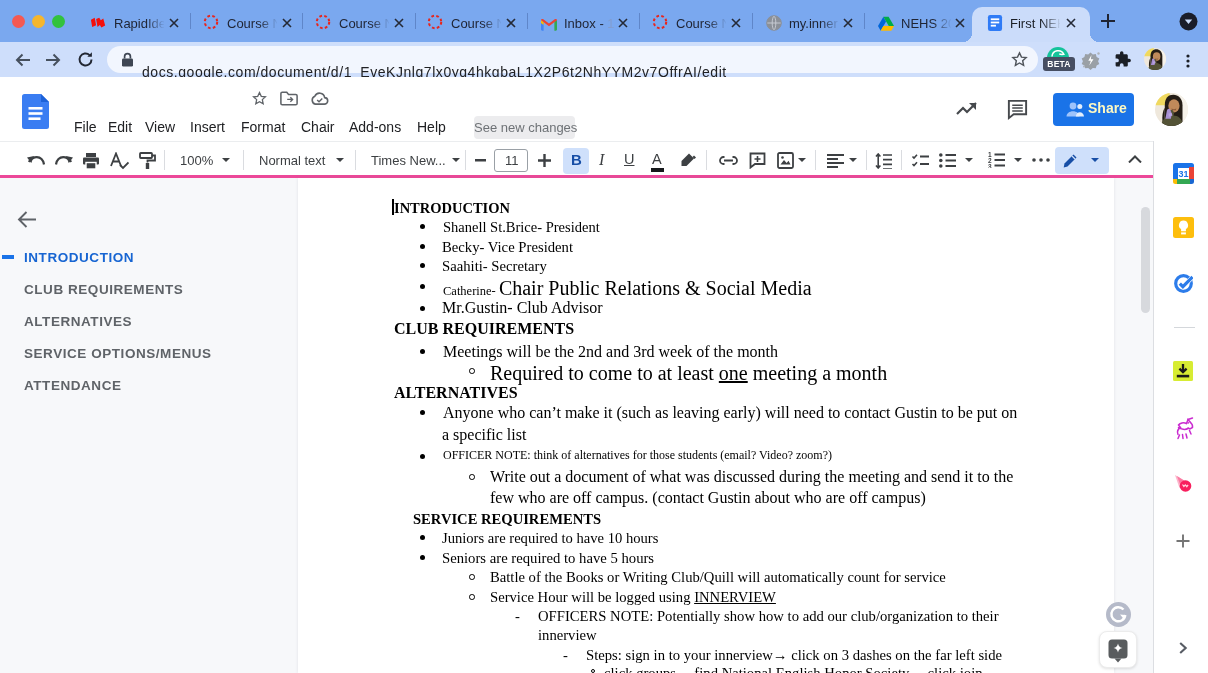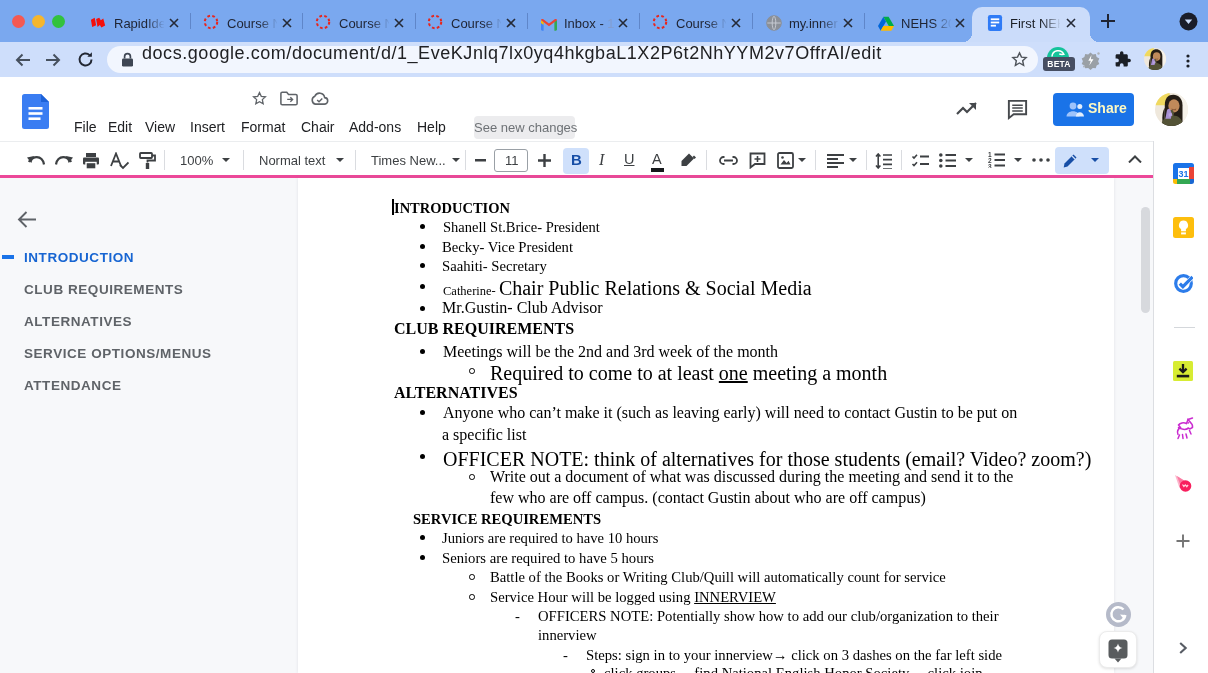--- a/index.html
+++ b/index.html
@@ -9,21 +9,21 @@
   #tabstrip { position:absolute; left:0; top:0; width:1208px; height:42px; background:#7aa8ef; }
   .light { position:absolute; top:15px; width:13px; height:13px; border-radius:50%; }
   .tabfav { position:absolute; top:14.5px; width:16px; height:16px; }
   .tabtitle { position:absolute; top:15.5px; font-size:13px; color:#1f2433; white-space:nowrap; width:50px; overflow:hidden; }
   .tfade { position:absolute; top:13.5px; width:19px; height:18px; background:linear-gradient(90deg, rgba(122,168,239,0), #7aa8ef); }
   .tabx { position:absolute; top:16px; width:14px; height:14px; }
   .tabsep { position:absolute; top:13px; width:1px; height:16px; background:#5f86c9; }
   
   #addrrow { position:absolute; left:0; top:42px; width:1208px; height:35px; background:#cedefb; }
   #omnibox { position:absolute; left:107px; top:4px; width:931px; height:27px; background:#f2f6fe; border-radius:14px; }
-  #urltext { position:absolute; left:142px; top:1px; font-size:18px; color:#202124; letter-spacing:0.55px; }
+  #urltext { position:absolute; left:142px; top:22px; font-size:14px; color:#202124; letter-spacing:0.55px; }
   
   #dochead { position:absolute; left:0; top:77px; width:1208px; height:64px; background:#ffffff; }
   #doctitle { position:absolute; left:69px; top:12px; font-size:18px; font-weight:500; color:#202124; }
   .menuitem { position:absolute; top:42px; font-size:14px; color:#202124; }
   #seenew { position:absolute; left:474px; top:39px; width:101px; height:23px; background:#ececee; border-radius:4px; color:#6e7276; font-size:13px; text-align:center; line-height:23px; white-space:nowrap; }
   #sharebtn { position:absolute; left:1053px; top:16px; width:81px; height:33px; background:#1a73e8; border-radius:4px; }
   #sharetxt { position:absolute; left:35px; top:7px; color:#fef9c3; font-size:14px; font-weight:700; }
   
   #toolbar { position:absolute; left:0; top:141px; width:1160px; height:37px; background:#ffffff; border-top:1px solid #ebedef; border-bottom:3px solid #ec4899; }
   .tbtxt { position:absolute; color:#3d4043; font-size:13px; top:11px; }
@@ -530,21 +530,21 @@
   <div class="dl" style="left:394px; top:320px; font-weight:700; font-size:16px;">CLUB REQUIREMENTS</div>
   <div class="dot" style="left:420px; top:349px;"></div>
     <div class="dl" style="left:443px; top:343px; font-size:16px;">Meetings will be the 2nd and 3rd week of the month</div>
   <div class="cir" style="left:469px; top:368px;"></div>
     <div class="dl" style="left:490px; top:362px; font-size:20px;">Required to come to at least <u>one</u> meeting a month</div>
   <div class="dl" style="left:394px; top:384px; font-weight:700; font-size:16px;">ALTERNATIVES</div>
   <div class="dot" style="left:420px; top:410px;"></div>
     <div class="dl" style="left:443px; top:404px; font-size:16px;">Anyone who can’t make it (such as leaving early) will need to contact Gustin to be put on</div>
   <div class="dl" style="left:442px; top:426px; font-size:16px;">a specific list</div>
   <div class="dot" style="left:420px; top:454px;"></div>
-    <div class="dl" style="left:443px; top:448px; font-size:20px;">OFFICER NOTE: think of alternatives for those students (email? Video? zoom?)</div>
+    <div class="dl" style="left:443px; top:448px; font-size:12px;">OFFICER NOTE: think of alternatives for those students (email? Video? zoom?)</div>
   <div class="cir" style="left:469px; top:474px;"></div>
     <div class="dl" style="left:490px; top:468px; font-size:16px;">Write out a document of what was discussed during the meeting and send it to the</div>
   <div class="dl" style="left:490px; top:489px; font-size:16px;">few who are off campus. (contact Gustin about who are off campus)</div>
   <div class="dl" style="left:394px; top:511px; font-weight:700; font-size:14.6px;margin-left:19px;">SERVICE REQUIREMENTS</div>
   <div class="dot" style="left:420px; top:535px;"></div>
     <div class="dl" style="left:442px; top:530px; font-size:14.6px;">Juniors are required to have 10 hours</div>
   <div class="dot" style="left:420px; top:555px;"></div>
     <div class="dl" style="left:442px; top:550px; font-size:14.7px;">Seniors are required to have 5 hours</div>
   <div class="cir" style="left:469px; top:574px;"></div>
     <div class="dl" style="left:490px; top:569px; font-size:14.65px;">Battle of the Books or Writing Club/Quill will automatically count for service</div>

